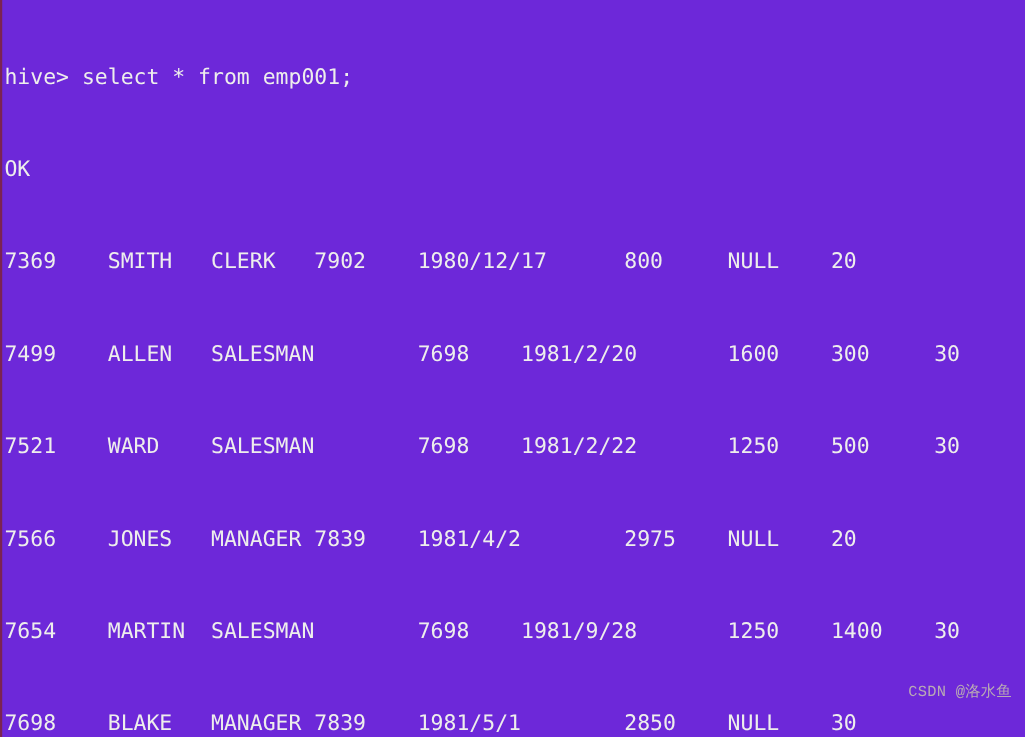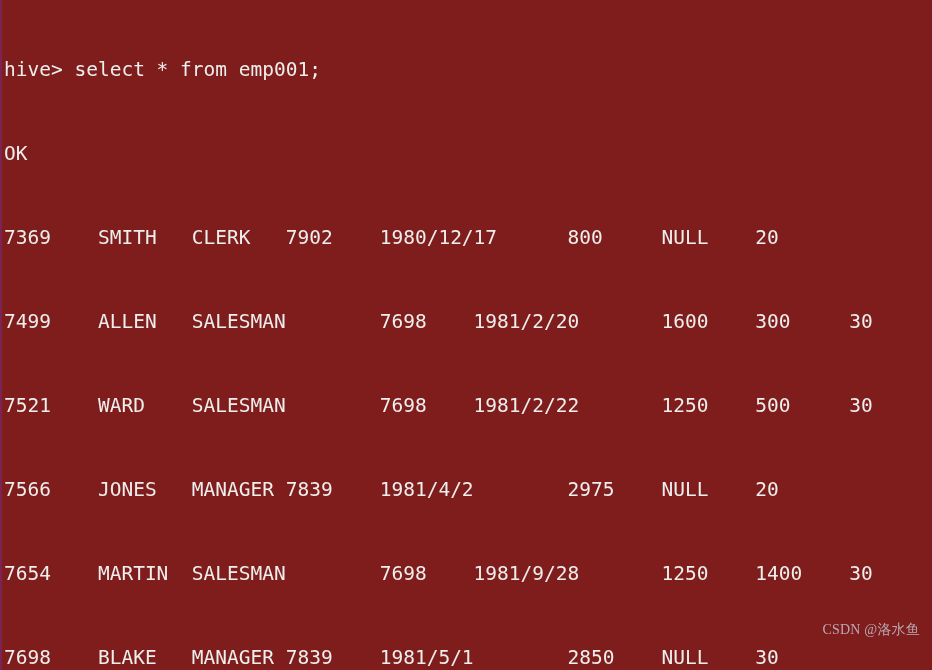--- a/index.html
+++ b/index.html
@@ -39,31 +39,31 @@
     -moz-tab-size: 8;
   }
   .line {
     height: 28px;
     white-space: pre;
   }
   #watermark {
     position: absolute;
     right: 12px;
     bottom: 26px;
-    font-family: Liberation Serif, serif;
+    font-family: Liberation Mono, monospace;
     font-size: 14px;
     color: #b9aab4;
     letter-spacing: 0.2px;
     z-index: 4;
   }
 </style>
 </head>
 <body>
 
-<div id="terminal" style="background: #7f1d1d; color: rgb(238, 238, 236);">
+<div id="terminal" style="background: #6d28d9; color: rgb(238, 238, 236);">
 
   <div id="left-edge" style="background: rgb(123, 35, 82);"></div>
 
   <div id="screen">
     <div class="line">hive&gt; select * from emp001;</div>
     <div class="line">OK</div>
     <div class="line">7369	SMITH	CLERK	7902	1980/12/17	800	NULL	20</div>
     <div class="line">7499	ALLEN	SALESMAN	7698	1981/2/20	1600	300	30</div>
     <div class="line">7521	WARD	SALESMAN	7698	1981/2/22	1250	500	30</div>
     <div class="line">7566	JONES	MANAGER	7839	1981/4/2	2975	NULL	20</div>

